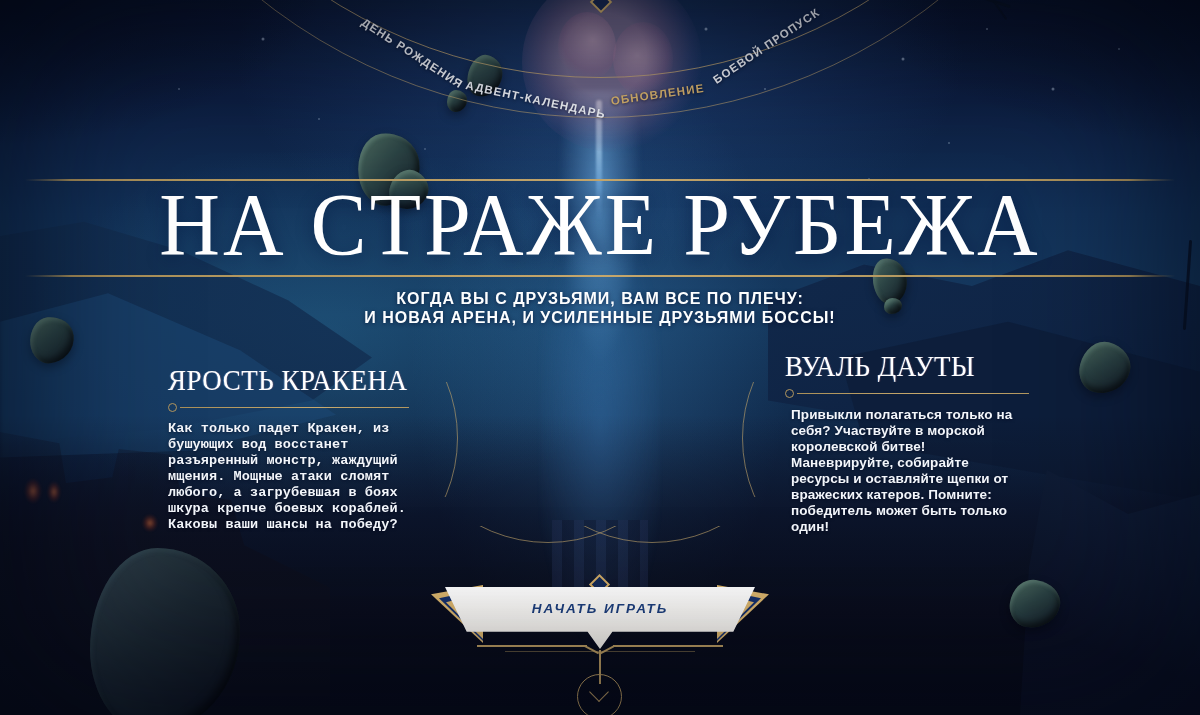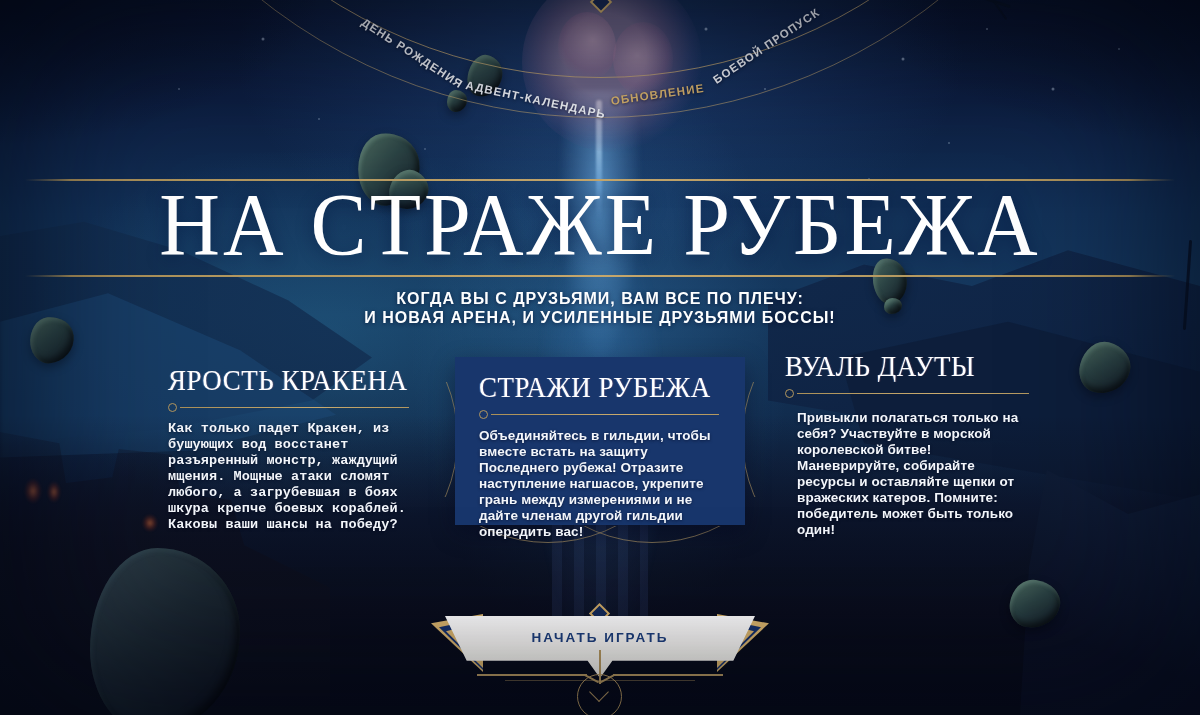--- a/index.html
+++ b/index.html
@@ -95,21 +95,21 @@
     white-space:nowrap;text-shadow:1px 0 0 rgba(255,120,120,.18),-1px 0 0 rgba(120,180,255,.28);}
   .f-line{position:relative;height:9px;margin-bottom:9px;}
   .f-line::before{content:"";position:absolute;left:0;top:0;width:7px;height:7px;border-radius:50%;
     border:1.5px solid #b3975f;}
   .f-line::after{content:"";position:absolute;left:12px;right:2px;top:3.5px;height:1.5px;
     background:linear-gradient(90deg,#a98f58,#c9ab6e 60%,#b3975f);}
   .f-text{font-size:13.5px;font-weight:700;line-height:1.19;letter-spacing:.1px;text-shadow:0 1px 3px rgba(0,8,30,.55);}
   .feature.highlighted{background:#18366c;box-shadow:0 8px 22px rgba(0,0,25,.4);padding:16px 24px;}
 
   
-  .cta{left:433px;top:606px;width:334px;height:88px;cursor:pointer;}
+  .cta{left:433px;top:577px;width:334px;height:88px;cursor:pointer;font-style:italic;}
   .cta-diamond{left:159px;top:0;width:15px;height:15px;transform:rotate(45deg);
     background:#132a58;border:2px solid #cfa963;}
   .wing{position:absolute;}
   .wl1{left:-2px;top:8px;width:52px;height:58px;background:#d9b46d;clip-path:polygon(0 16%,100% 0,100% 100%);}
   .wl2{left:6px;top:12px;width:44px;height:52px;background:#16316b;clip-path:polygon(0 18%,100% 0,100% 100%);}
   .wl3{left:13px;top:16px;width:37px;height:46px;background:#d9b46d;clip-path:polygon(0 20%,100% 0,100% 100%);}
   .wr1{right:-2px;top:8px;width:52px;height:58px;background:#d9b46d;clip-path:polygon(0 0,100% 16%,0 100%);}
   .wr2{right:6px;top:12px;width:44px;height:52px;background:#16316b;clip-path:polygon(0 0,100% 18%,0 100%);}
   .wr3{right:13px;top:16px;width:37px;height:46px;background:#d9b46d;clip-path:polygon(0 0,100% 20%,0 100%);}
   .cta-banner{left:12px;top:10px;width:310px;height:62px;display:flex;justify-content:center;
@@ -199,30 +199,25 @@
     <div>КОГДА ВЫ С ДРУЗЬЯМИ, ВАМ ВСЕ ПО ПЛЕЧУ:</div>
     <div>И НОВАЯ АРЕНА, И УСИЛЕННЫЕ ДРУЗЬЯМИ БОССЫ!</div>
   </div>
 
   <section class="abs feature" style="left:168px;top:366px;width:243px;">
     <h3>ЯРОСТЬ КРАКЕНА</h3>
     <div class="f-line"></div>
     <p class="f-text" style="margin:0;font-family:Liberation Mono, monospace;">Как только падет Кракен, из бушующих вод восстанет разъяренный монстр, жаждущий мщения. Мощные атаки сломят любого, а загрубевшая в боях шкура крепче боевых кораблей. Каковы ваши шансы на победу?</p>
   </section>
 
-  <section class="abs feature highlighted" style="left:455px;top:357px;width:290px;height:168px;">
-    <h3>СТРАЖИ РУБЕЖА</h3>
-    <div class="f-line"></div>
-    <p class="f-text" style="margin:0;">Объединяйтесь в гильдии, чтобы вместе встать на защиту Последнего рубежа! Отразите наступление нагшасов, укрепите грань между измерениями и не дайте членам другой гильдии опередить вас!</p>
-  </section>
 
   <section class="abs feature" style="left:785px;top:352px;width:246px;">
     <h3>ВУАЛЬ ДАУТЫ</h3>
     <div class="f-line"></div>
-    <p class="f-text" style="margin:12px;">Привыкли полагаться только на себя? Участвуйте в морской королевской битве! Маневрируйте, собирайте ресурсы и оставляйте щепки от вражеских катеров. Помните: победитель может быть только один!</p>
+    <p class="f-text" style="margin:6px;">Привыкли полагаться только на себя? Участвуйте в морской королевской битве! Маневрируйте, собирайте ресурсы и оставляйте щепки от вражеских катеров. Помните: победитель может быть только один!</p>
   </section>
 
   <div class="abs cta">
     <div class="abs cta-diamond"></div>
     <div class="wing wl1"></div>
     <div class="wing wl2"></div>
     <div class="wing wl3"></div>
     <div class="wing wr1"></div>
     <div class="wing wr2"></div>
     <div class="wing wr3"></div>

